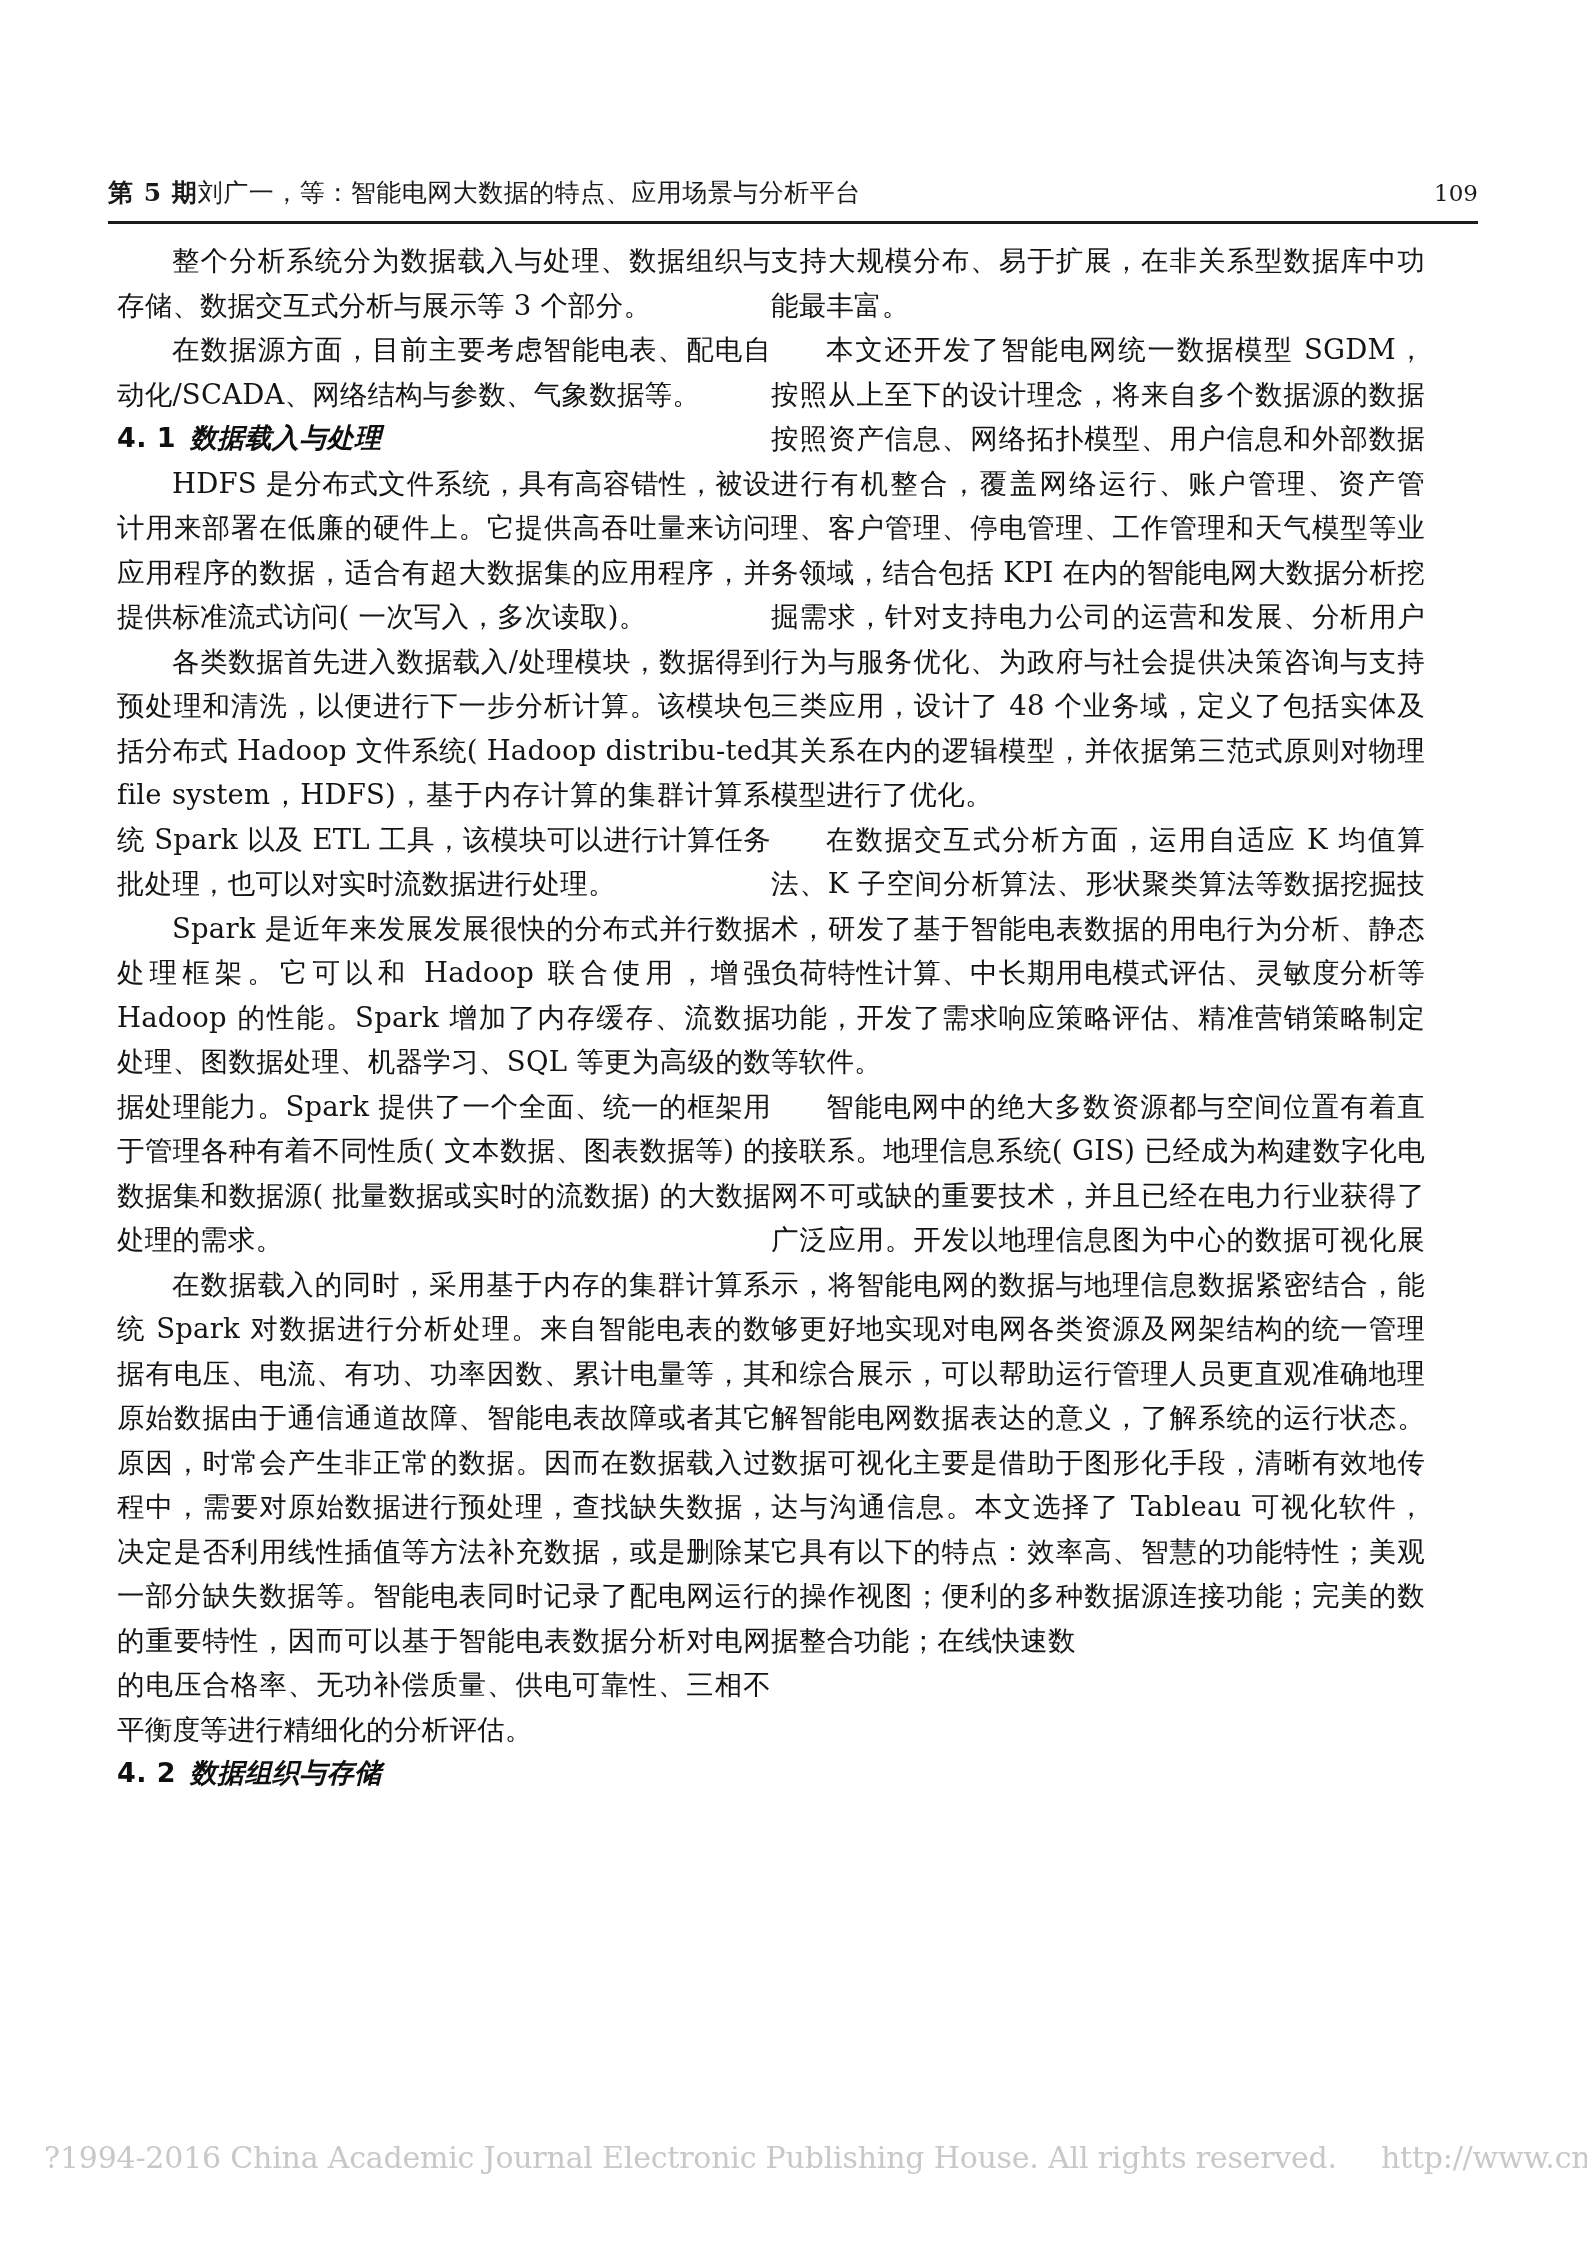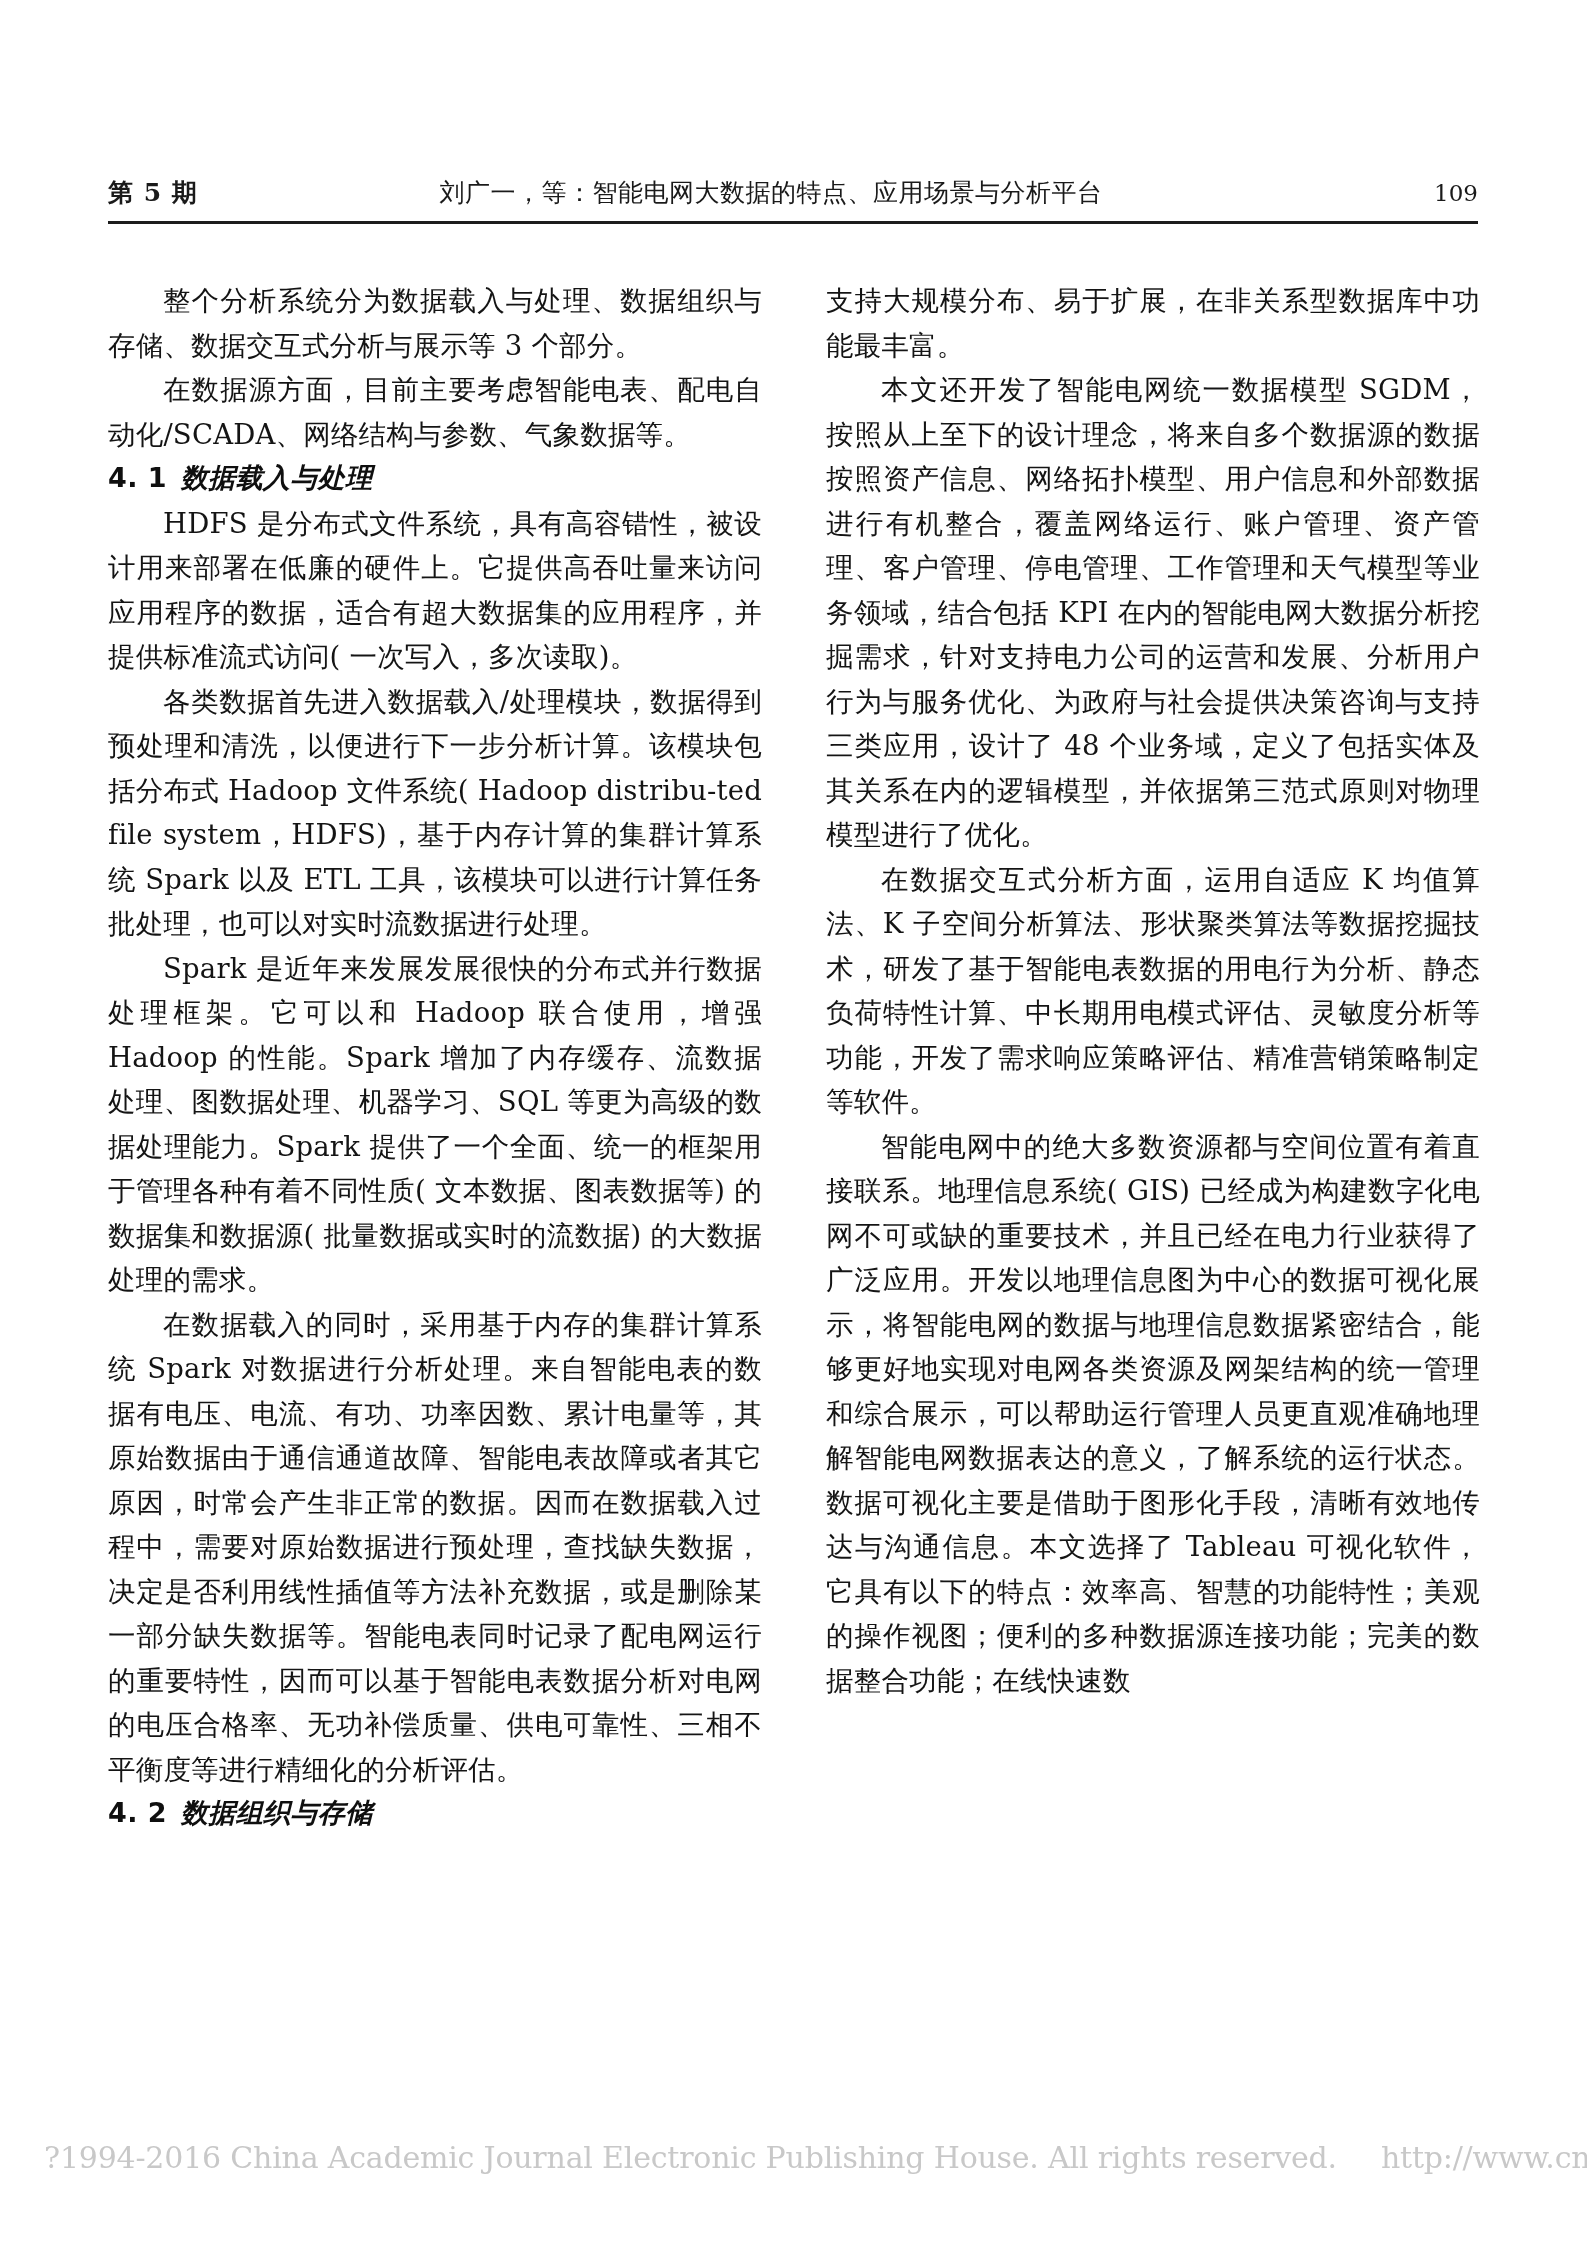--- a/index.html
+++ b/index.html
@@ -33,47 +33,45 @@
     letter-spacing: 1px;
     white-space: nowrap;
     flex: 0 0 auto;
     font-weight: bold;
   }
   .header-title {
     font-size: 25px;
     letter-spacing: 0.5px;
     white-space: nowrap;
     flex: 1 1 auto;
-    text-align: center;
+    text-align: left;
     padding-right: 90px;
   }
   .header-page {
     font-size: 23px;
     white-space: nowrap;
     flex: 0 0 auto;
   }
   .header-rule {
     position: absolute;
     left: 108px;
     top: 221px;
     width: 1370px;
     height: 0;
     border-top: 3px solid #1c1c1c;
   }
 
   
   .columns {
     position: absolute;
-    left: 108px;
+    left: 117px;
     top: 238px;
     width: 1372px;
     height: 1790px;
     display: flex;
-    gap: 64px;
-    margin-top: 40px;
   }
   .col {
     width: 654px;
     flex: 0 0 654px;
   }
 
   p.body {
     margin: 0;
     font-size: 27.5px;
     line-height: 44.5px;

